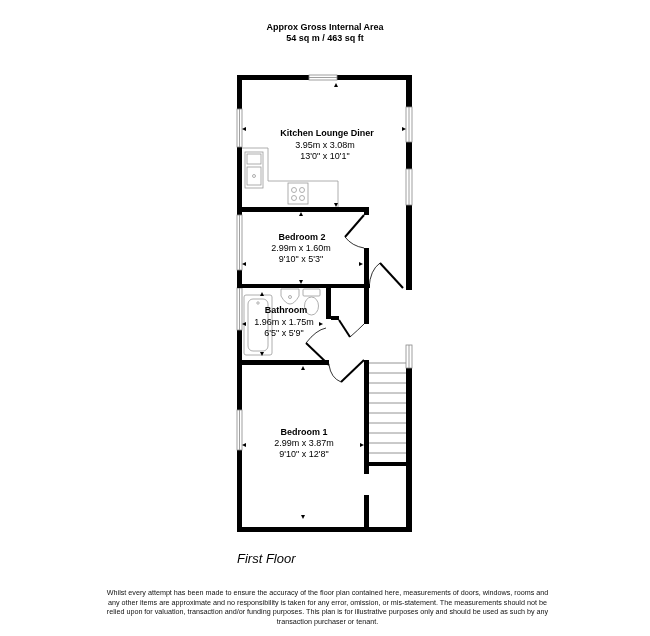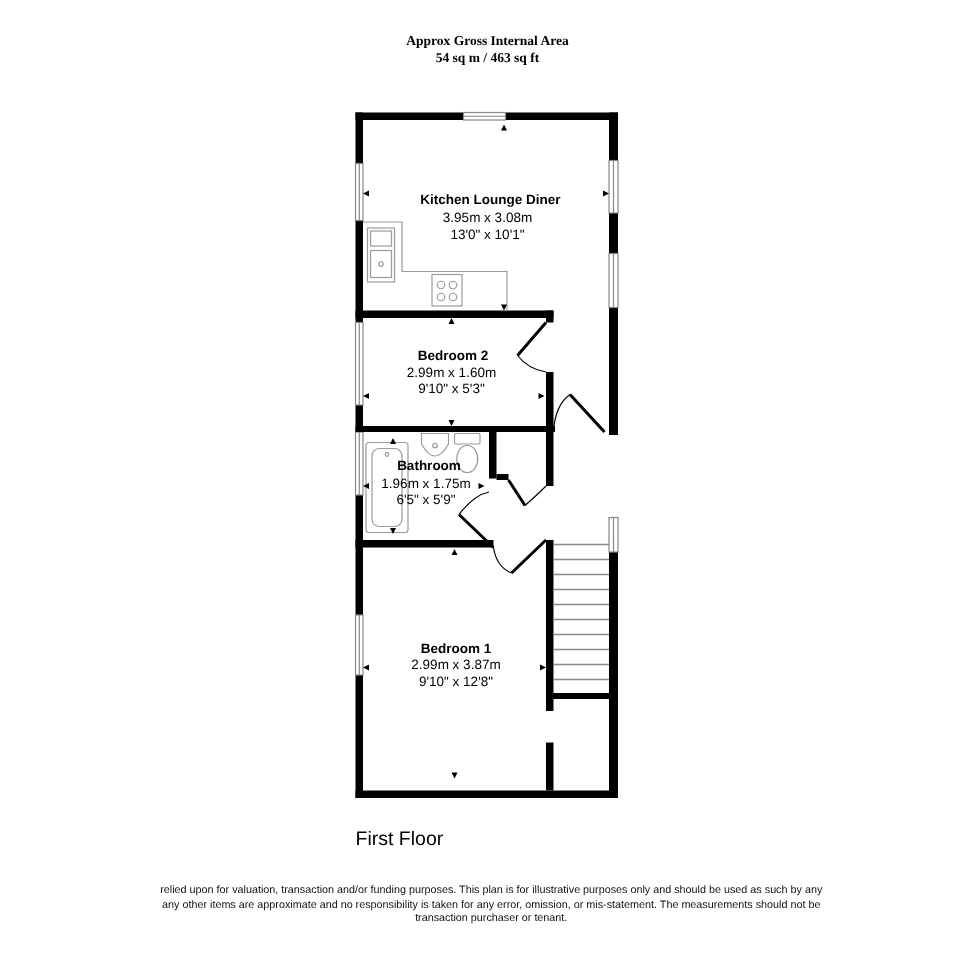--- a/index.html
+++ b/index.html
@@ -1,20 +1,20 @@
 <!DOCTYPE html>
 <html><head>
 <meta charset="utf-8">
 <style>
   html, body { margin: 0; padding: 0; background: #ffffff; }
   body { width: 650px; height: 636px; position: relative; overflow: hidden; font-family: "Liberation Sans", sans-serif; color: #000; }
-  .header { position: absolute; top: 22px; left: 0; width: 650px; text-align: center; font-weight: bold; font-size: 9px; line-height: 11px; font-family: Liberation Serif, serif; }
+  .header { position: absolute; top: 22px; left: 0; width: 650px; text-align: center; font-weight: bold; font-size: 9px; line-height: 11px; }
   .plan { position: absolute; left: 0; top: 0; }
   .room-label { font-family: "Liberation Sans", sans-serif; }
-  .floor-title { position: absolute; top: 551px; left: 237px; font-size: 13px; }
+  .floor-title { position: absolute; top: 551px; left: 237px; font-size: 13px; font-style: italic; }
   .disclaimer { position: absolute; top: 588px; left: 40px; width: 575px; text-align: center; font-size: 7.2px; line-height: 9.6px; color: #111; }
 </style>
 </head>
 <body>
 
 <div class="header">
   <div>Approx Gross Internal Area</div>
   <div>54 sq m / 463 sq ft</div>
 </div>
 
@@ -169,16 +169,17 @@
   <g text-anchor="middle" class="room-label">
     <text x="304" y="435" font-size="9" font-weight="bold">Bedroom 1</text>
     <text x="304" y="446" font-size="9">2.99m x 3.87m</text>
     <text x="304" y="457" font-size="9">9'10" x 12'8"</text>
   </g>
 </svg>
 
 <div class="floor-title">First Floor</div>
 
 <div class="disclaimer">
+  <div>Whilst every attempt has been made to ensure the accuracy of the floor plan contained here, measurements of doors, windows, rooms and</div>
+  <div>any other items are approximate and no responsibility is taken for any error, omission, or mis-statement. The measurements should not be</div>
   <div>relied upon for valuation, transaction and/or funding purposes. This plan is for illustrative purposes only and should be used as such by any</div>
-  <div>any other items are approximate and no responsibility is taken for any error, omission, or mis-statement. The measurements should not be</div>
   <div>transaction purchaser or tenant.</div>
 </div>
 
 </body></html>

